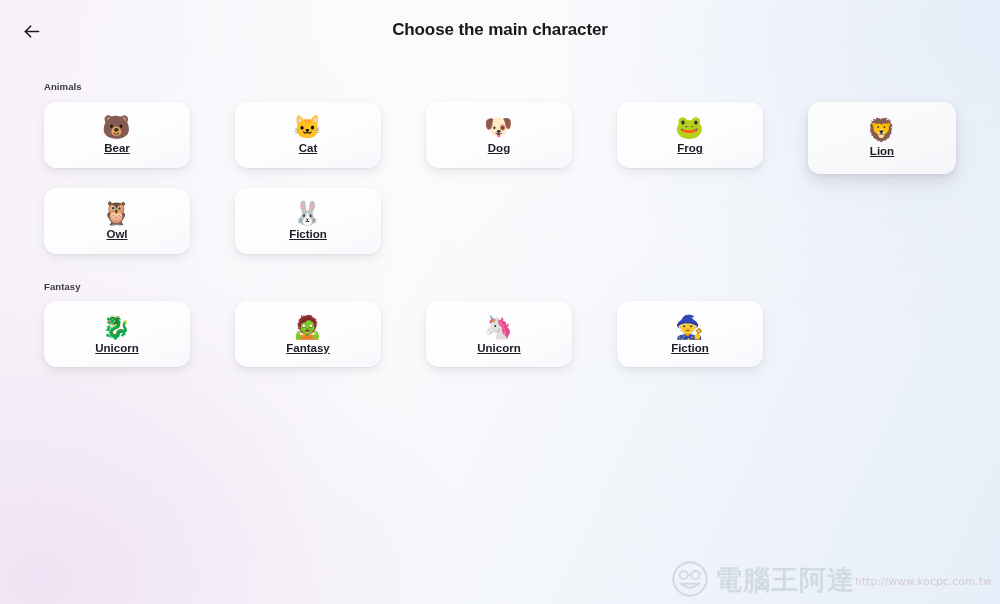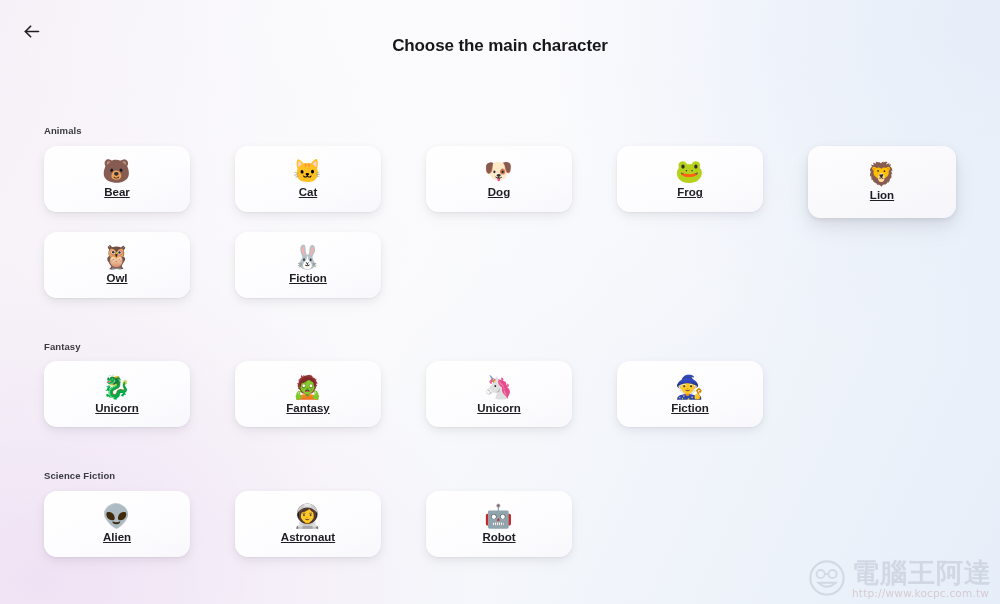--- a/index.html
+++ b/index.html
@@ -41,35 +41,35 @@
     cursor: pointer;
     border-radius: 8px;
     flex: 0 0 auto;
   }
   #back-button svg { display: block; }
 
   #page-title {
     position: absolute;
     left: 0;
     right: 0;
-    top: 36px;
+    top: 20px;
     text-align: center;
     font-size: 17px;
     font-weight: bold;
     color: #18181b;
     letter-spacing: -0.1px;
     pointer-events: none;
   }
 
   
   #content {
     padding: 20px 0 0 44px;
   }
 
-  .section { margin-bottom: 4px; margin-top: 44px; }
+  .section { margin-bottom: 4px; }
 
   .section-title {
     font-size: 9.5px;
     font-weight: bold;
     color: #3a3a40;
     letter-spacing: 0.1px;
     margin-bottom: 10px;
     line-height: 1;
   }
 
@@ -133,36 +133,36 @@
     opacity: 0.5;
     pointer-events: none;
     user-select: none;
   }
   #watermark-face {
     width: 38px; height: 38px;
     flex: 0 0 auto;
   }
   #watermark-text-wrap {
     display: flex;
-    flex-direction: column;
+    flex-direction: row;
     align-items: flex-start;
     line-height: 1;
   }
   #watermark-cn {
     font-size: 27px;
     font-weight: bold;
     color: #b8c2cf;
     letter-spacing: 1px;
     font-family: "DejaVu Sans", sans-serif;
   }
   #watermark-url {
     font-size: 10.5px;
     color: #c4a6aa;
     letter-spacing: 0.2px;
-    margin-top: 2px;
+    margin-top: 10px;
     font-family: "DejaVu Sans", sans-serif;
   }
 </style>
 </head>
 <body>
 
 <header id="app-header">
   <button id="back-button" aria-label="Back">
     <span>
       <svg width="21" height="21" viewBox="0 0 24 24" fill="none" stroke="#1d1d22" stroke-width="1.9" stroke-linecap="round" stroke-linejoin="round">
@@ -219,37 +219,20 @@
           <span class="char-emoji">🧟</span>
           <span class="char-label">Fantasy</span>
         </button>
         <button class="char-card">
           <span class="char-emoji">🦄</span>
           <span class="char-label">Unicorn</span>
         </button>
         <button class="char-card">
           <span class="char-emoji">🧙</span>
           <span class="char-label">Fiction</span>
-        </button>
-      </div>
-    </section>
-    <section class="section">
-      <h2 class="section-title">Science Fiction</h2>
-      <div class="card-grid">
-        <button class="char-card">
-          <span class="char-emoji">👽</span>
-          <span class="char-label">Alien</span>
-        </button>
-        <button class="char-card">
-          <span class="char-emoji">👩‍🚀</span>
-          <span class="char-label">Astronaut</span>
-        </button>
-        <button class="char-card">
-          <span class="char-emoji">🤖</span>
-          <span class="char-label">Robot</span>
         </button>
       </div>
     </section>
   </main>
 
 <div id="watermark">
   <svg id="watermark-face" viewBox="0 0 48 48" fill="none">
     <circle cx="24" cy="24" r="21" stroke="#b8c2cf" stroke-width="2.6"></circle>
     <circle cx="16" cy="19" r="5.2" stroke="#b8c2cf" stroke-width="2.4"></circle>
     <circle cx="31" cy="19" r="5.2" stroke="#b8c2cf" stroke-width="2.4"></circle>

